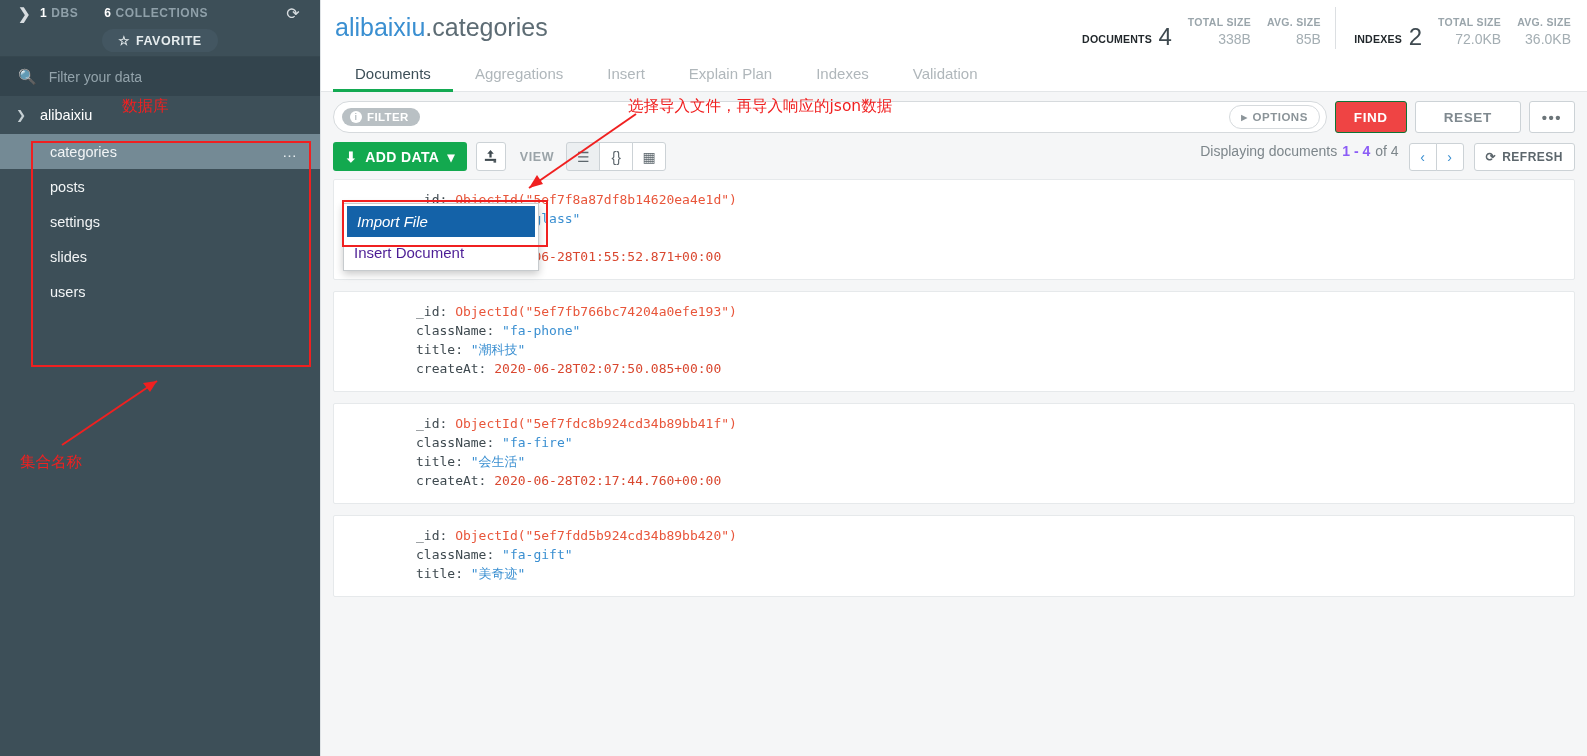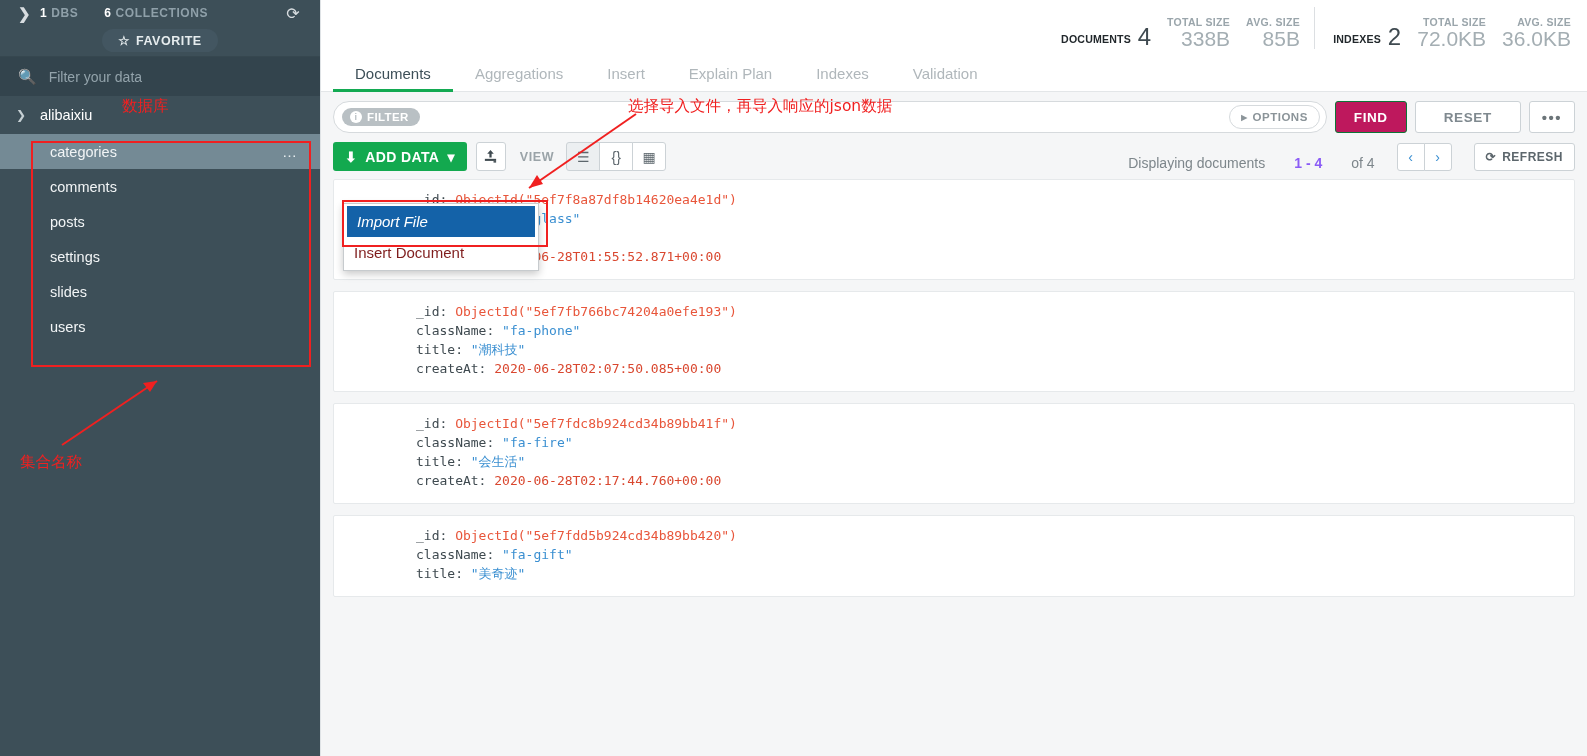--- a/index.html
+++ b/index.html
@@ -91,21 +91,21 @@
     font-size: 11.5px; font-weight: 700; color: #22282c;
     letter-spacing: .2px; padding-bottom: 4px; text-transform: uppercase;
     transform: scaleX(.92); transform-origin: right bottom;
   }
   .statbig { font-size: 24px; color: #3f4a50; font-weight: 400; margin-left: 7px; line-height: 1; padding-bottom: 0px;}
   .substat { margin-left: 16px; text-align: right; }
   .substat .k {
     font-size: 10.5px; color: #9aa5ab; font-weight: 700; letter-spacing: .3px;
     text-transform: uppercase; line-height: 13px;
   }
-  .substat .v { font-size: 21px; color: #a4aeb3; line-height: 20px; }
+  .substat .v { font-size: 14px; color: #a4aeb3; line-height: 20px; }
   .vdiv { width: 1px; height: 42px; background: #dcdfe2; margin: 0 14px; align-self: center; }
 
   .tabs {
     background: #ffffff; height: 37px;
     display: flex; align-items: stretch; padding-left: 12px;
     border-bottom: 1px solid #e3e6e8;
   }
   .tab {
     padding: 0 22px; display: flex; align-items: center;
     font-size: 15px; color: #b0b7bb; position: relative;
@@ -140,21 +140,21 @@
     background: #fff; color: #8b9499; font-size: 11.5px; font-weight: 700;
     letter-spacing: .5px; padding: 4px 11px; display: inline-flex;
     align-items: center; gap: 5px;
   }
   .btn {
     height: 32px; border-radius: 3px; border: 1px solid #ccd2d6;
     background: #fff; color: #7f898f; font-size: 13.5px; font-weight: 700;
     letter-spacing: .6px; padding: 0 28px; display: inline-flex;
     align-items: center; justify-content: center;
   }
-  .btn.find { background: #be185d; border-color: #0d7536; color: #fff; padding: 0 18px; text-align: right; }
+  .btn.find { background: #ef4444; border-color: #0d7536; color: #fff; padding: 0 18px; text-align: right; }
   .btn.dots { padding: 0 12px; color: #6c7579; font-size: 15px; letter-spacing: 1.5px; }
 
   .toolbar {
     background: #f5f6f7; padding: 3px 12px 8px 12px;
     display: flex; align-items: center; gap: 9px; position: relative;
   }
   .adddata {
     background: #13a94f; color: #fff; border: none; border-radius: 3px;
     height: 29px; padding: 0 12px; font-size: 14px; font-weight: 700;
     letter-spacing: .4px; display: inline-flex; align-items: center; gap: 8px;
@@ -172,21 +172,21 @@
   .seg .sbtn {
     width: 34px; height: 29px; border: 1px solid #ccd2d6;
     background: #fff; display: inline-flex; align-items: center;
     justify-content: center; color: #5c666c; font-size: 14px;
     margin-left: -1px;
   }
   .seg .sbtn:first-child { margin-left: 0; border-radius: 3px 0 0 3px; background: #eceff1; }
   .seg .sbtn:last-child { border-radius: 0 3px 3px 0; }
 
   .disp {
-    margin-left: auto; display: flex; align-items: flex-end; gap: 12px;
+    margin-left: auto; display: flex; align-items: flex-start; gap: 0;
     font-size: 14px; color: #7d868b;
   }
   .disp b { color: #8b5cf6; font-weight: 700; }
   .pager { display: flex; margin-left: 10px; }
   .pager .p {
     width: 28px; height: 28px; border: 1px solid #ccd2d6; background: #fff;
     display: inline-flex; align-items: center; justify-content: center;
     color: #3a8fd1; font-size: 14px; margin-left: -1px;
   }
   .pager .p:first-child { border-radius: 3px 0 0 3px; margin-left: 0; }
@@ -214,21 +214,21 @@
   .v-date { color: #d9472f; }
 
   
   .dropdown {
     position: absolute; left: 343px; top: 203px; width: 196px;
     background: #fff; border: 1px solid #c7cbce;
     box-shadow: 0 3px 8px rgba(0,0,0,.22); z-index: 40; padding: 2px 0;
   }
   .dd-item {
     height: 31px; display: flex; align-items: center; padding-left: 10px;
-    font-size: 15px; color: #7f1d1d;
+    font-size: 15px; color: #4c1d95;
   }
   .dd-item.sel { background: #1462a8; color: #fff; margin: 0 3px; font-style: italic; }
 
   
   .anno { position: absolute; z-index: 60; pointer-events: none; }
   .anno-text {
     color: #f02020; font-family: "DejaVu Sans", sans-serif;
     font-size: 15.5px; white-space: nowrap;
   }
   svg.anno-svg { position: absolute; z-index: 55; pointer-events: none; overflow: visible; }
@@ -270,40 +270,40 @@
       <span class="caret">❯</span>
       <span>alibaixiu</span>
     </div>
 
     <div class="coll-list">
       <div class="coll-item active">
         <span>categories</span>
         <span class="coll-dots">…</span>
       </div>
       <div class="coll-item">
-        <span>comments</span>
-      </div>
-      <div class="coll-item">
         <span>posts</span>
       </div>
       <div class="coll-item">
         <span>settings</span>
       </div>
       <div class="coll-item">
         <span>slides</span>
       </div>
       <div class="coll-item">
         <span>users</span>
       </div>
     </div>
   </div>
 
   <div class="main">
 
     <div class="mheader">
+      <div class="ns-title">
+        <span class="db">alibaixiu</span><span>.</span><span>categories</span>
+      </div>
 
       <div class="stats-wrap">
         <div class="statgroup">
           <div class="statlabel">DOCUMENTS</div>
           <div class="statbig">4</div>
           <div class="substat">
             <div class="k">TOTAL SIZE</div>
             <div class="v">338B</div>
           </div>
           <div class="substat">

